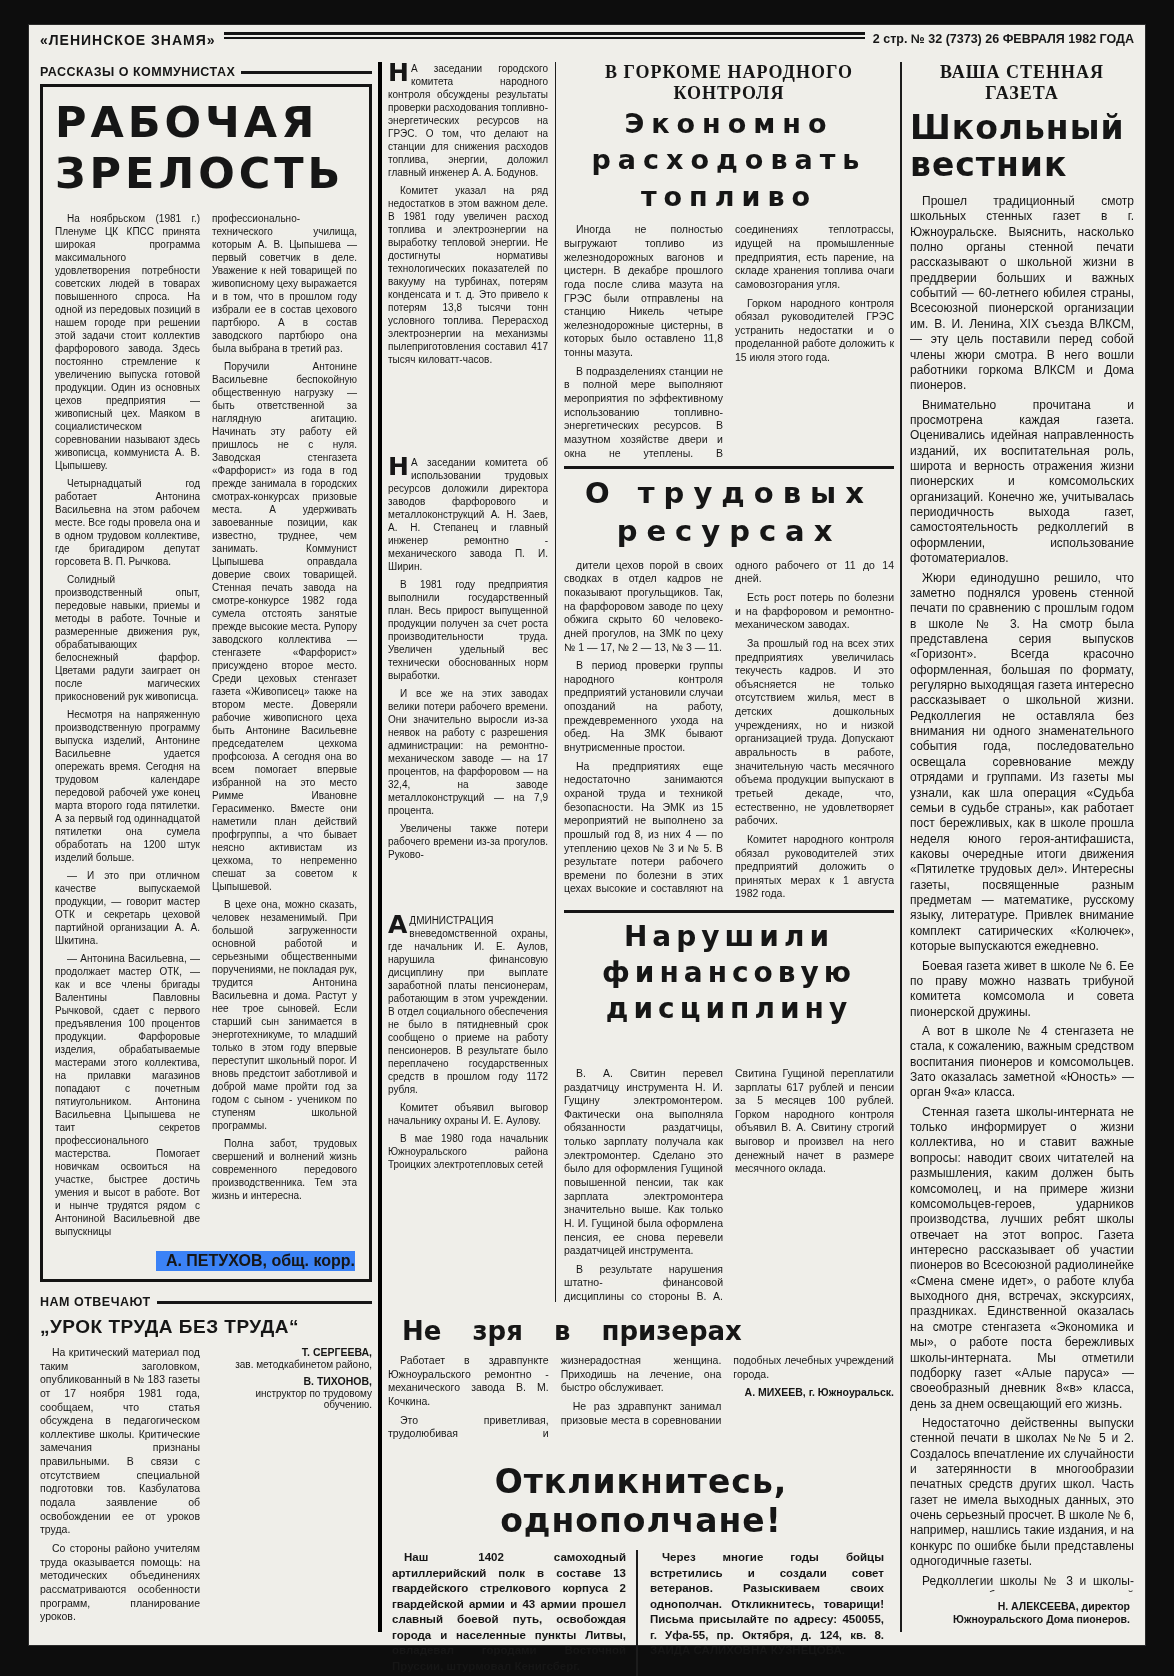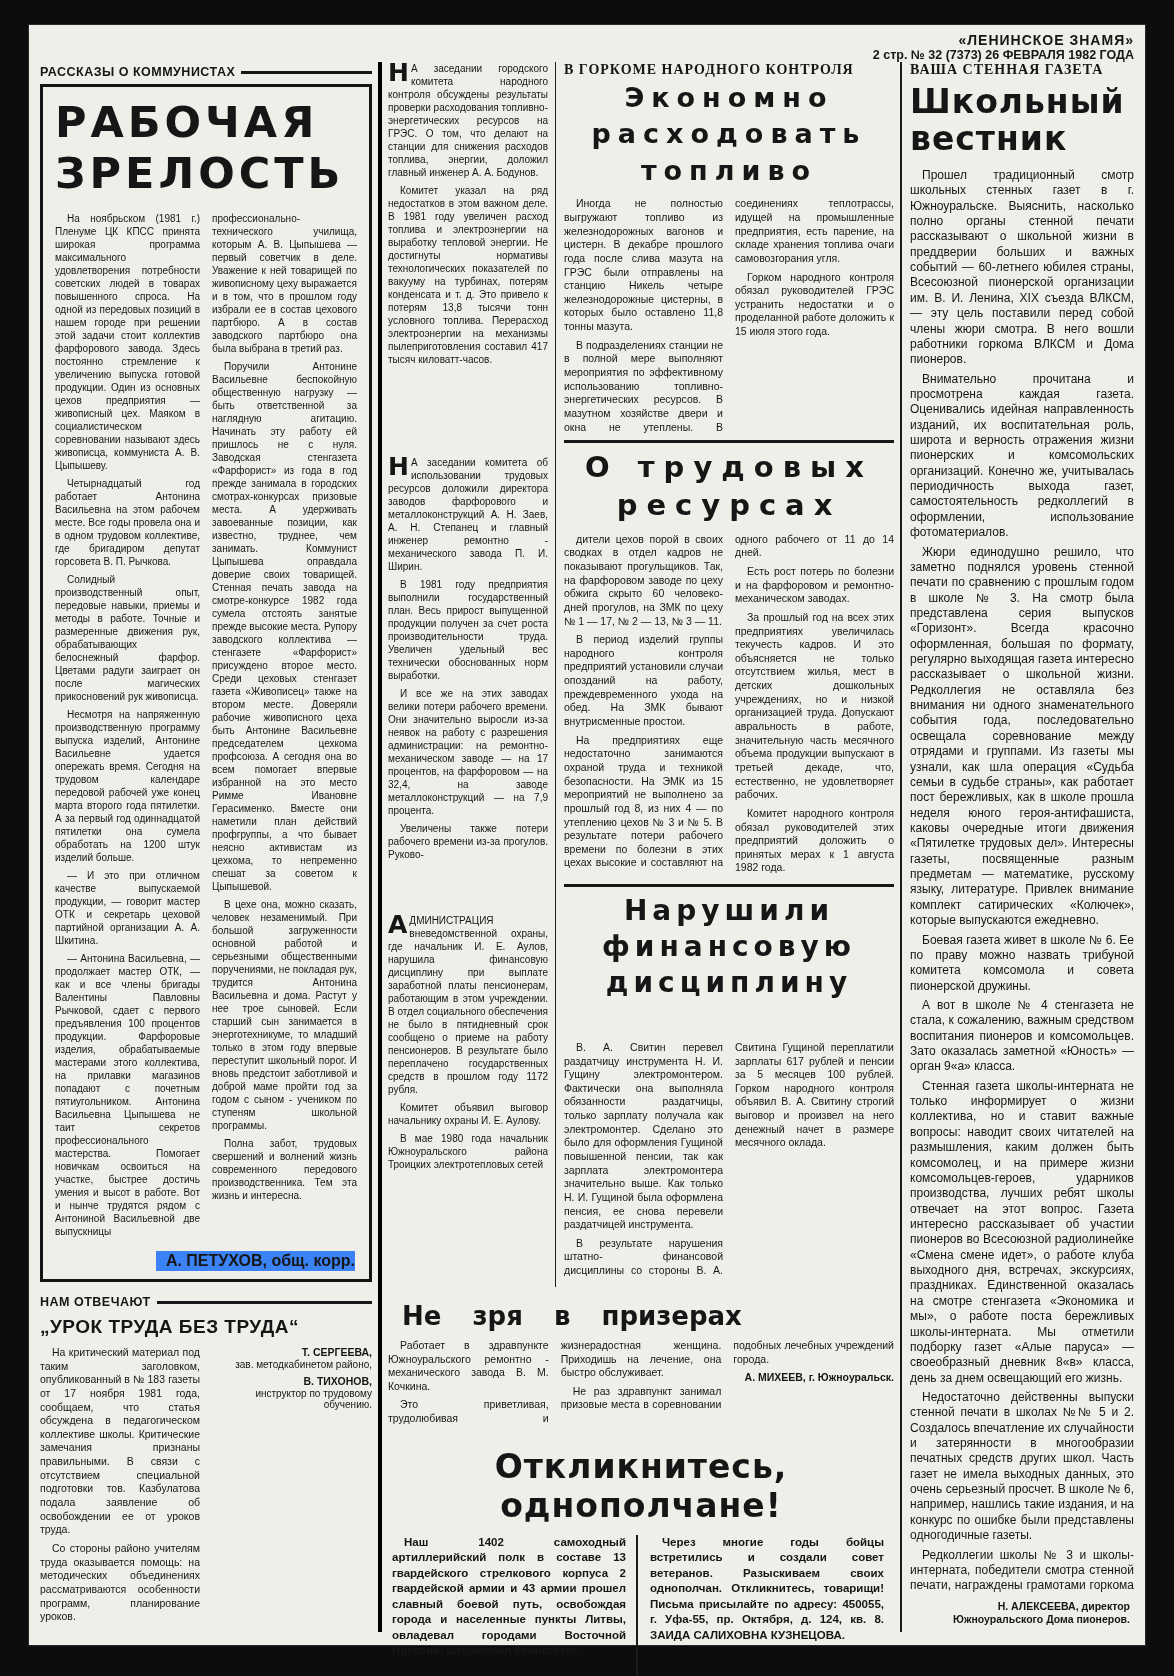--- a/index.html
+++ b/index.html
@@ -1,36 +1,36 @@
 <!DOCTYPE html>
 <html lang="ru"><head>
 <meta charset="utf-8">
 <style>
   html,body{margin:0;padding:0;background:#0d0d0d;}
   body{width:1174px;height:1676px;overflow:hidden;position:relative;
        font-family:"Liberation Sans",sans-serif;color:#161616;}
   .paper{position:absolute;left:28px;top:24px;width:1118px;height:1622px;
          background:#efeee9;box-shadow:0 0 0 1px #2a2a2a inset;padding:8px 12px 0;box-sizing:border-box;}
   
-  .masthead{display:flex;align-items:flex-end;height:26px;flex-direction:column;}
+  .masthead{display:flex;align-items:flex-start;height:26px;}
   .mast-name{font-weight:bold;font-size:14px;letter-spacing:1px;white-space:nowrap;}
   .mast-rule{flex:1;height:8px;margin:0 8px;
      background:linear-gradient(#141414 0 3px,transparent 3px 5px,#141414 5px 7px,transparent 7px);}
   .mast-issue{font-weight:bold;font-size:12.5px;white-space:nowrap;}
   
   .main{display:flex;height:1570px;margin-top:4px;}
   .cell-left{width:332px;flex:none;display:flex;flex-direction:column;}
   .cell-center{width:506px;flex:none;margin-left:6px;padding-left:6px;border-left:4px solid #000000;
                display:flex;flex-direction:column;}
   .cell-right{flex:1;margin-left:6px;padding-left:8px;border-left:2px solid #1c1c1c;
               display:flex;flex-direction:column;overflow:hidden;}
   .kicker-row{display:flex;align-items:center;height:20px;font-weight:bold;font-size:12.5px;letter-spacing:.5px;}
   .kdash{flex:1;border-top:3px solid #161616;margin-left:6px;}
-  .kicker-serif{font-family:"Liberation Serif",serif;font-weight:bold;font-size:14px;
-                letter-spacing:1px;}
+  .kicker-serif{font-family:"Liberation Serif",serif;font-weight:bold;font-size:18px;
+                text-align:center;letter-spacing:1px;}
   
   p.t{margin:0 0 5px;text-indent:12px;text-align:justify;line-height:1.3;}
   .sig{text-align:right;font-weight:bold;margin:4px 0 0;line-height:1.25;}
   .cols2{column-count:2;column-gap:12px;column-fill:auto;overflow:hidden;}
   .cols3{column-count:3;column-gap:12px;column-fill:auto;overflow:hidden;}
   
   .box{border:3px solid #141414;margin-top:2px;height:1198px;padding:6px 12px;box-sizing:border-box;
        position:relative;background:#efeee9;}
   .h-zrelost{font-family:"DejaVu Sans",sans-serif;font-weight:bold;font-size:43px;line-height:1.18;
              letter-spacing:4px;margin:4px 0 14px;text-align:left;}
@@ -160,21 +160,21 @@
           <h2 class="h-big h-ekon">Экономно расходовать топливо</h2>
           <div class="mtext mtext-ekon cols2">
             <p class="t">Иногда не полностью выгружают топливо из железнодорожных вагонов и цистерн. В декабре прошлого года после слива мазута на ГРЭС были отправлены на станцию Никель четыре железнодорожные цистерны, в которых было оставлено 11,8 тонны мазута.</p>
             <p class="t">В подразделениях станции не в полной мере выполняют мероприятия по эффективному использованию топливно-энергетических ресурсов. В мазутном хозяйстве двери и окна не утеплены. В соединениях теплотрассы, идущей на промышленные предприятия, есть парение, на складе хранения топлива очаги самовозгорания угля.</p>
             <p class="t">Горком народного контроля обязал руководителей ГРЭС устранить недостатки и о проделанной работе доложить к 15 июля этого года.</p>
           </div>
           <div class="hrule"></div>
           <h2 class="h-big h-trud">О трудовых ресурсах</h2>
           <div class="mtext mtext-trud cols2">
             <p class="t">дители цехов порой в своих сводках в отдел кадров не показывают прогульщиков. Так, на фарфоровом заводе по цеху обжига скрыто 60 человеко-дней прогулов, на ЗМК по цеху № 1 — 17, № 2 — 13, № 3 — 11.</p>
-            <p class="t">В период изделий группы народного контроля предприятий установили случаи опозданий на работу, преждевременного ухода на обед. На ЗМК бывают внутрисменные простои.</p>
+            <p class="t">В период проверки группы народного контроля предприятий установили случаи опозданий на работу, преждевременного ухода на обед. На ЗМК бывают внутрисменные простои.</p>
             <p class="t">На предприятиях еще недостаточно занимаются охраной труда и техникой безопасности. На ЭМК из 15 мероприятий не выполнено за прошлый год 8, из них 4 — по утеплению цехов № 3 и № 5. В результате потери рабочего времени по болезни в этих цехах высокие и составляют на одного рабочего от 11 до 14 дней.</p>
             <p class="t">Есть рост потерь по болезни и на фарфоровом и ремонтно-механическом заводах.</p>
             <p class="t">За прошлый год на всех этих предприятиях увеличилась текучесть кадров. И это объясняется не только отсутствием жилья, мест в детских дошкольных учреждениях, но и низкой организацией труда. Допускают авральность в работе, значительную часть месячного объема продукции выпускают в третьей декаде, что, естественно, не удовлетворяет рабочих.</p>
             <p class="t">Комитет народного контроля обязал руководителей этих предприятий доложить о принятых мерах к 1 августа 1982 года.</p>
           </div>
           <div class="hrule"></div>
           <h2 class="h-big h-naru">Нарушили финансовую дисциплину</h2>
           <div class="mtext mtext-naru cols2">
             <p class="t">В. А. Свитин перевел раздатчицу инструмента Н. И. Гущину электромонтером. Фактически она выполняла обязанности раздатчицы, только зарплату получала как электромонтер. Сделано это было для оформления Гущиной повышенной пенсии, так как зарплата электромонтера значительно выше. Как только Н. И. Гущиной была оформлена пенсия, ее снова перевели раздатчицей инструмента.</p>
             <p class="t">В результате нарушения штатно- финансовой дисциплины со стороны В. А. Свитина Гущиной переплатили зарплаты 617 рублей и пенсии за 5 месяцев 100 рублей. Горком народного контроля объявил В. А. Свитину строгий выговор и произвел на него денежный начет в размере месячного оклада.</p>

